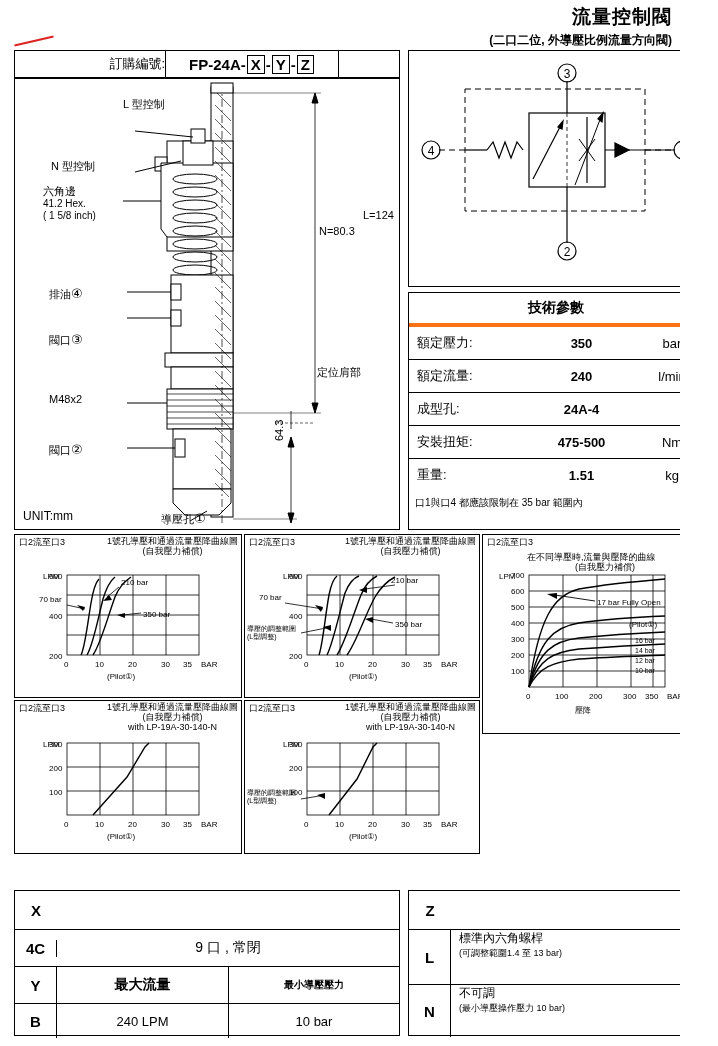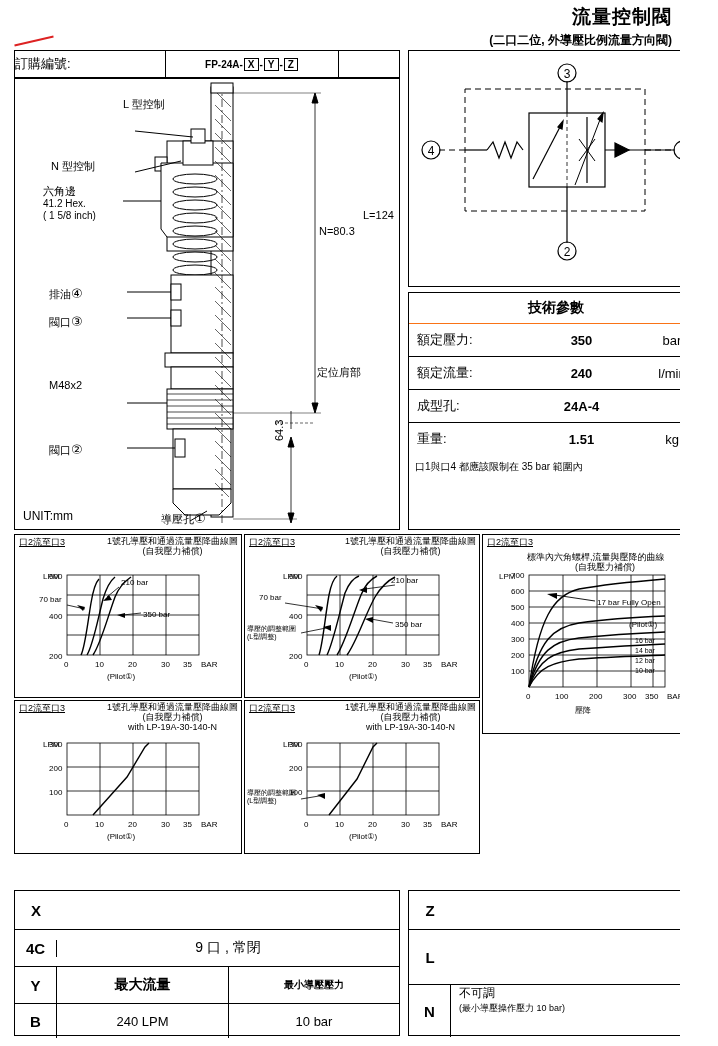--- a/index.html
+++ b/index.html
@@ -8,38 +8,38 @@
   .hdr{position:absolute;right:8px;top:4px;text-align:right;}
   .hdr .t1{font-size:19px;font-weight:bold;letter-spacing:1px;}
   .hdr .t2{font-size:12px;font-weight:bold;margin-top:2px;}
   .redline{position:absolute;left:14px;top:40px;width:40px;height:0;border-top:2px solid #d22;transform:rotate(-13deg);}
   .frame{position:absolute;border:1px solid #000;box-sizing:border-box;}
   .lbl{position:absolute;font-size:11px;}
   .ctr{display:flex;align-items:center;justify-content:center;}
   
   #orderbox{left:14px;top:50px;width:386px;height:28px;}
   #orderbox .inner{display:flex;height:100%;align-items:center;}
-  .ordlabel{width:150px;text-align:left;font-size:13px;}
-  .ordcode{flex:1;border-left:1px solid #000;display:flex;align-items:center;justify-content:center;font-size:10px;font-weight:bold;height:100%;}
+  .ordlabel{width:150px;text-align:right;font-size:13px;}
+  .ordcode{flex:1;border-left:1px solid #000;display:flex;align-items:center;justify-content:center;font-size:15px;font-weight:bold;height:100%;}
   .codebox{border:1px solid #000;padding:0 3px;margin:0 1px;}
   .ordtail{width:60px;border-left:1px solid #000;height:100%;}
   
   #drawbox{left:14px;top:78px;width:386px;height:452px;}
   
   #symbolbox{left:408px;top:50px;width:296px;height:237px;}
   
   #spectable{left:408px;top:292px;width:296px;height:238px;}
-  .spec-title{height:30px;border-bottom:1px solid #f97316;font-size:14px;font-weight:bold;}
+  .spec-title{height:30px;border-bottom:4px solid #f97316;font-size:14px;font-weight:bold;}
   .spec-row{display:flex;height:32px;border-bottom:1px solid #000;font-size:13px;align-items:center;}
   .spec-row .k{width:105px;padding-left:8px;}
   .spec-row .v{flex:1;text-align:center;font-weight:bold;}
   .spec-row .u{width:62px;text-align:center;}
   .spec-note{font-size:10px;padding:6px 4px 0 6px;line-height:1.2;}
   
-  .chartcell{position:absolute;border:1px solid #000;box-sizing:border-box;text-decoration:underline;}
+  .chartcell{position:absolute;border:1px solid #000;box-sizing:border-box;}
   .cc-title{font-size:9px;padding:2px 3px 0 4px;line-height:1.15;}
   svg{display:block;}
   
   .optbl{position:absolute;border:1px solid #000;box-sizing:border-box;}
   .orow{display:flex;border-bottom:1px solid #000;}
   .orow:last-child{border-bottom:none;}
   .ocell{border-right:1px solid #000;display:flex;align-items:center;justify-content:center;font-size:13px;box-sizing:border-box;}
   .ocell:last-child{border-right:none;}
   .oleft{width:42px;font-weight:bold;font-size:15px;}
   .small{font-size:9px;}
@@ -173,22 +173,22 @@
 
         <rect x="196" y="4" width="22" height="10" fill="#fff"></rect>
       </g>
     </svg>
     <div class="lbl" style="left:108px;top:18px;">L 型控制</div>
     <div class="lbl" style="left:36px;top:80px;">N 型控制</div>
     <div class="lbl" style="left:28px;top:105px;">六角邊</div>
     <div class="lbl" style="left:28px;top:119px;font-size:10px;">41.2 Hex.</div>
     <div class="lbl" style="left:28px;top:131px;font-size:10px;">( 1 5/8 inch)</div>
     <div class="lbl" style="left:34px;top:207px;"><span>排油</span><span style="font-size:13px;">④</span></div>
-    <div class="lbl" style="left:34px;top:235px;"><span>閥口</span><span style="font-size:13px;">③</span></div>
-    <div class="lbl" style="left:34px;top:300px;">M48x2</div>
+    <div class="lbl" style="left:34px;top:253px;"><span>閥口</span><span style="font-size:13px;">③</span></div>
+    <div class="lbl" style="left:34px;top:314px;">M48x2</div>
     <div class="lbl" style="left:34px;top:363px;"><span>閥口</span><span style="font-size:13px;">②</span></div>
     <div class="lbl" style="left:146px;top:432px;"><span>導壓孔</span><span style="font-size:13px;">①</span></div>
     <div class="lbl" style="left:8px;top:430px;font-size:12px;">UNIT:mm</div>
     <div class="lbl" style="left:304px;top:130px;margin-left:44px;">L=124</div>
     <div class="lbl" style="left:304px;top:146px;">N=80.3</div>
     <div class="lbl" style="left:302px;top:286px;">定位肩部</div>
     <div class="lbl" style="left:258px;top:362px;transform:rotate(-90deg);transform-origin:left top;">64.3</div>
   </div>
 
   <div class="frame" id="symbolbox">
@@ -245,20 +245,25 @@
     </div>
     <div class="spec-row">
       <div class="k">額定流量:</div>
       <div class="v">240</div>
       <div class="u">l/min</div>
     </div>
     <div class="spec-row">
       <div class="k">成型孔:</div>
       <div class="v">24A-4</div>
       <div class="u"></div>
+    </div>
+    <div class="spec-row">
+      <div class="k">安裝扭矩:</div>
+      <div class="v">475-500</div>
+      <div class="u">Nm</div>
     </div>
     <div class="spec-row" style="border-bottom:none;">
       <div class="k">重量:</div>
       <div class="v">1.51</div>
       <div class="u">kg</div>
     </div>
     <div class="spec-note">口1與口4 都應該限制在 35 bar 範圍內</div>
   </div>
 
   <div class="chartcell" style="left:14px;top:534px;width:228px;height:164px;">
@@ -401,21 +406,21 @@
         <text x="92" y="166">壓降</text>
         <text x="114" y="58" font-size="8">17 bar Fully Open</text>
         <text x="146" y="80" font-size="8">(Pilot①)</text>
         <text x="152" y="96" font-size="7">16 bar</text>
         <text x="152" y="106" font-size="7">14 bar</text>
         <text x="152" y="116" font-size="7">12 bar</text>
         <text x="152" y="126" font-size="7">10 bar</text>
       </g>
     </svg>
     <div class="lt" style="position:absolute;left:44px;top:18px;font-size:9px;line-height:1.1;">
-      <span>標準內六角螺桿,流量與壓降的曲線</span><br>
+      <span>在不同導壓時,流量與壓降的曲線</span><br>
       <span style="margin-left:48px;">(自我壓力補償)</span>
     </div>
   </div>
 
   <div class="chartcell" style="left:14px;top:700px;width:228px;height:154px;">
     <div class="cc-title">
       <span>口2流至口3</span>
       <span style="float:right;text-align:center;line-height:1.1;">
         <span>1號孔導壓和通過流量壓降曲線圖</span><br>
         <span>(自我壓力補償)</span><br>
@@ -506,20 +511,24 @@
       <div class="ocell" style="flex:1;font-size:13px;">10 bar</div>
     </div>
   </div>
 
   <div class="optbl" style="left:408px;top:890px;width:296px;height:146px;">
     <div class="orow" style="height:38px;">
       <div class="ocell oleft">Z</div>
     </div>
     <div class="orow" style="height:54px;">
       <div class="ocell oleft">L</div>
+      <div class="ocell" style="flex:1;justify-content:flex-start;padding-left:8px;flex-direction:column;align-items:flex-start;">
+        <div style="font-size:12px;">標準內六角螺桿</div>
+        <div class="small">(可調整範圍1.4 至 13 bar)</div>
+      </div>
     </div>
     <div class="orow" style="height:52px;">
       <div class="ocell oleft">N</div>
       <div class="ocell" style="flex:1;justify-content:flex-start;padding-left:8px;flex-direction:column;align-items:flex-start;">
         <div style="font-size:12px;">不可調</div>
         <div class="small">(最小導壓操作壓力 10 bar)</div>
       </div>
     </div>
   </div>
 

